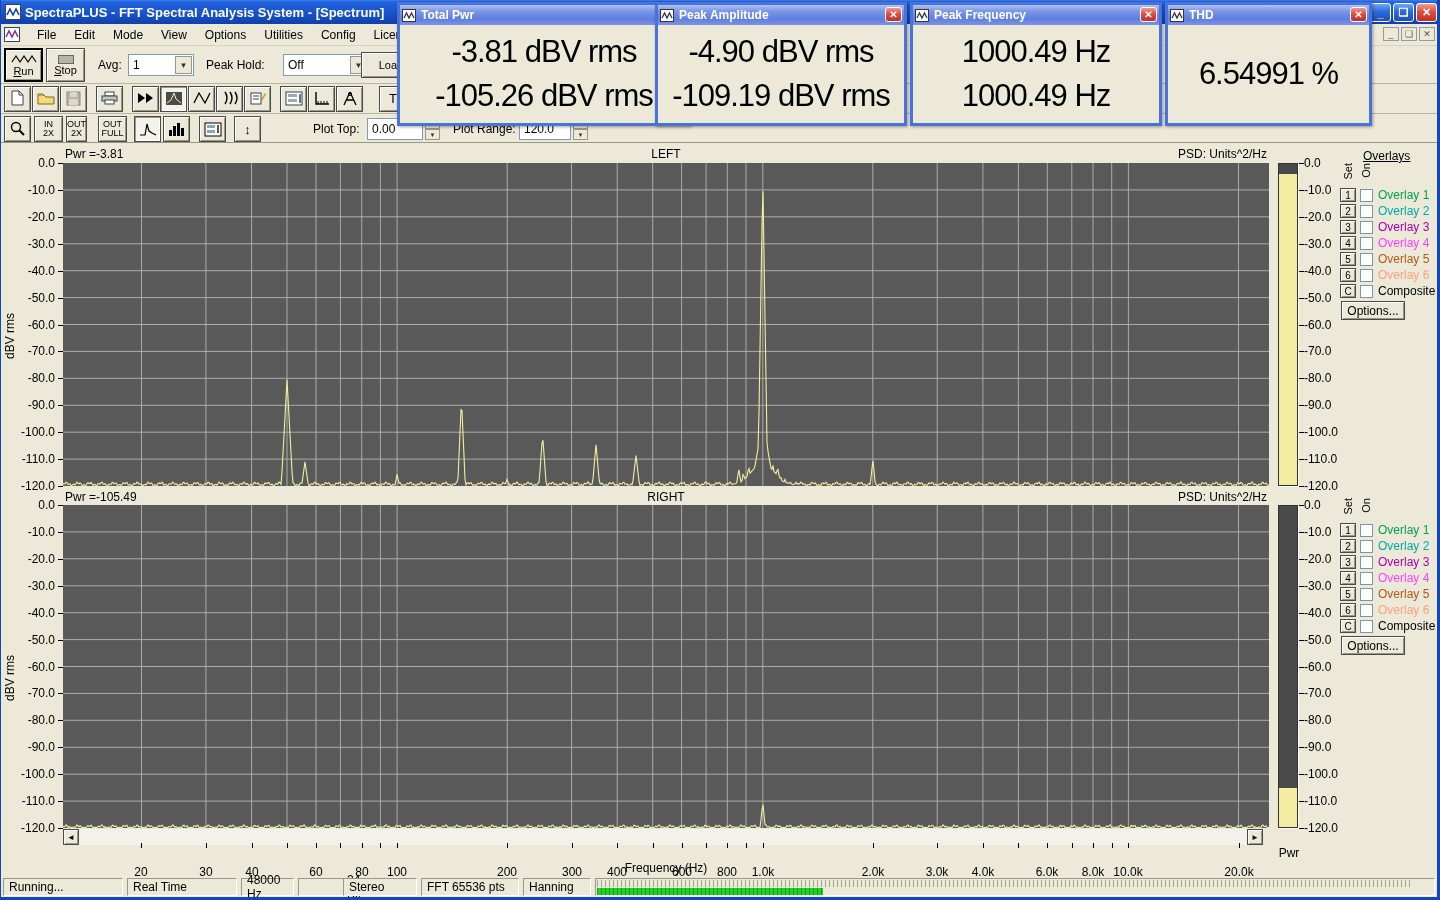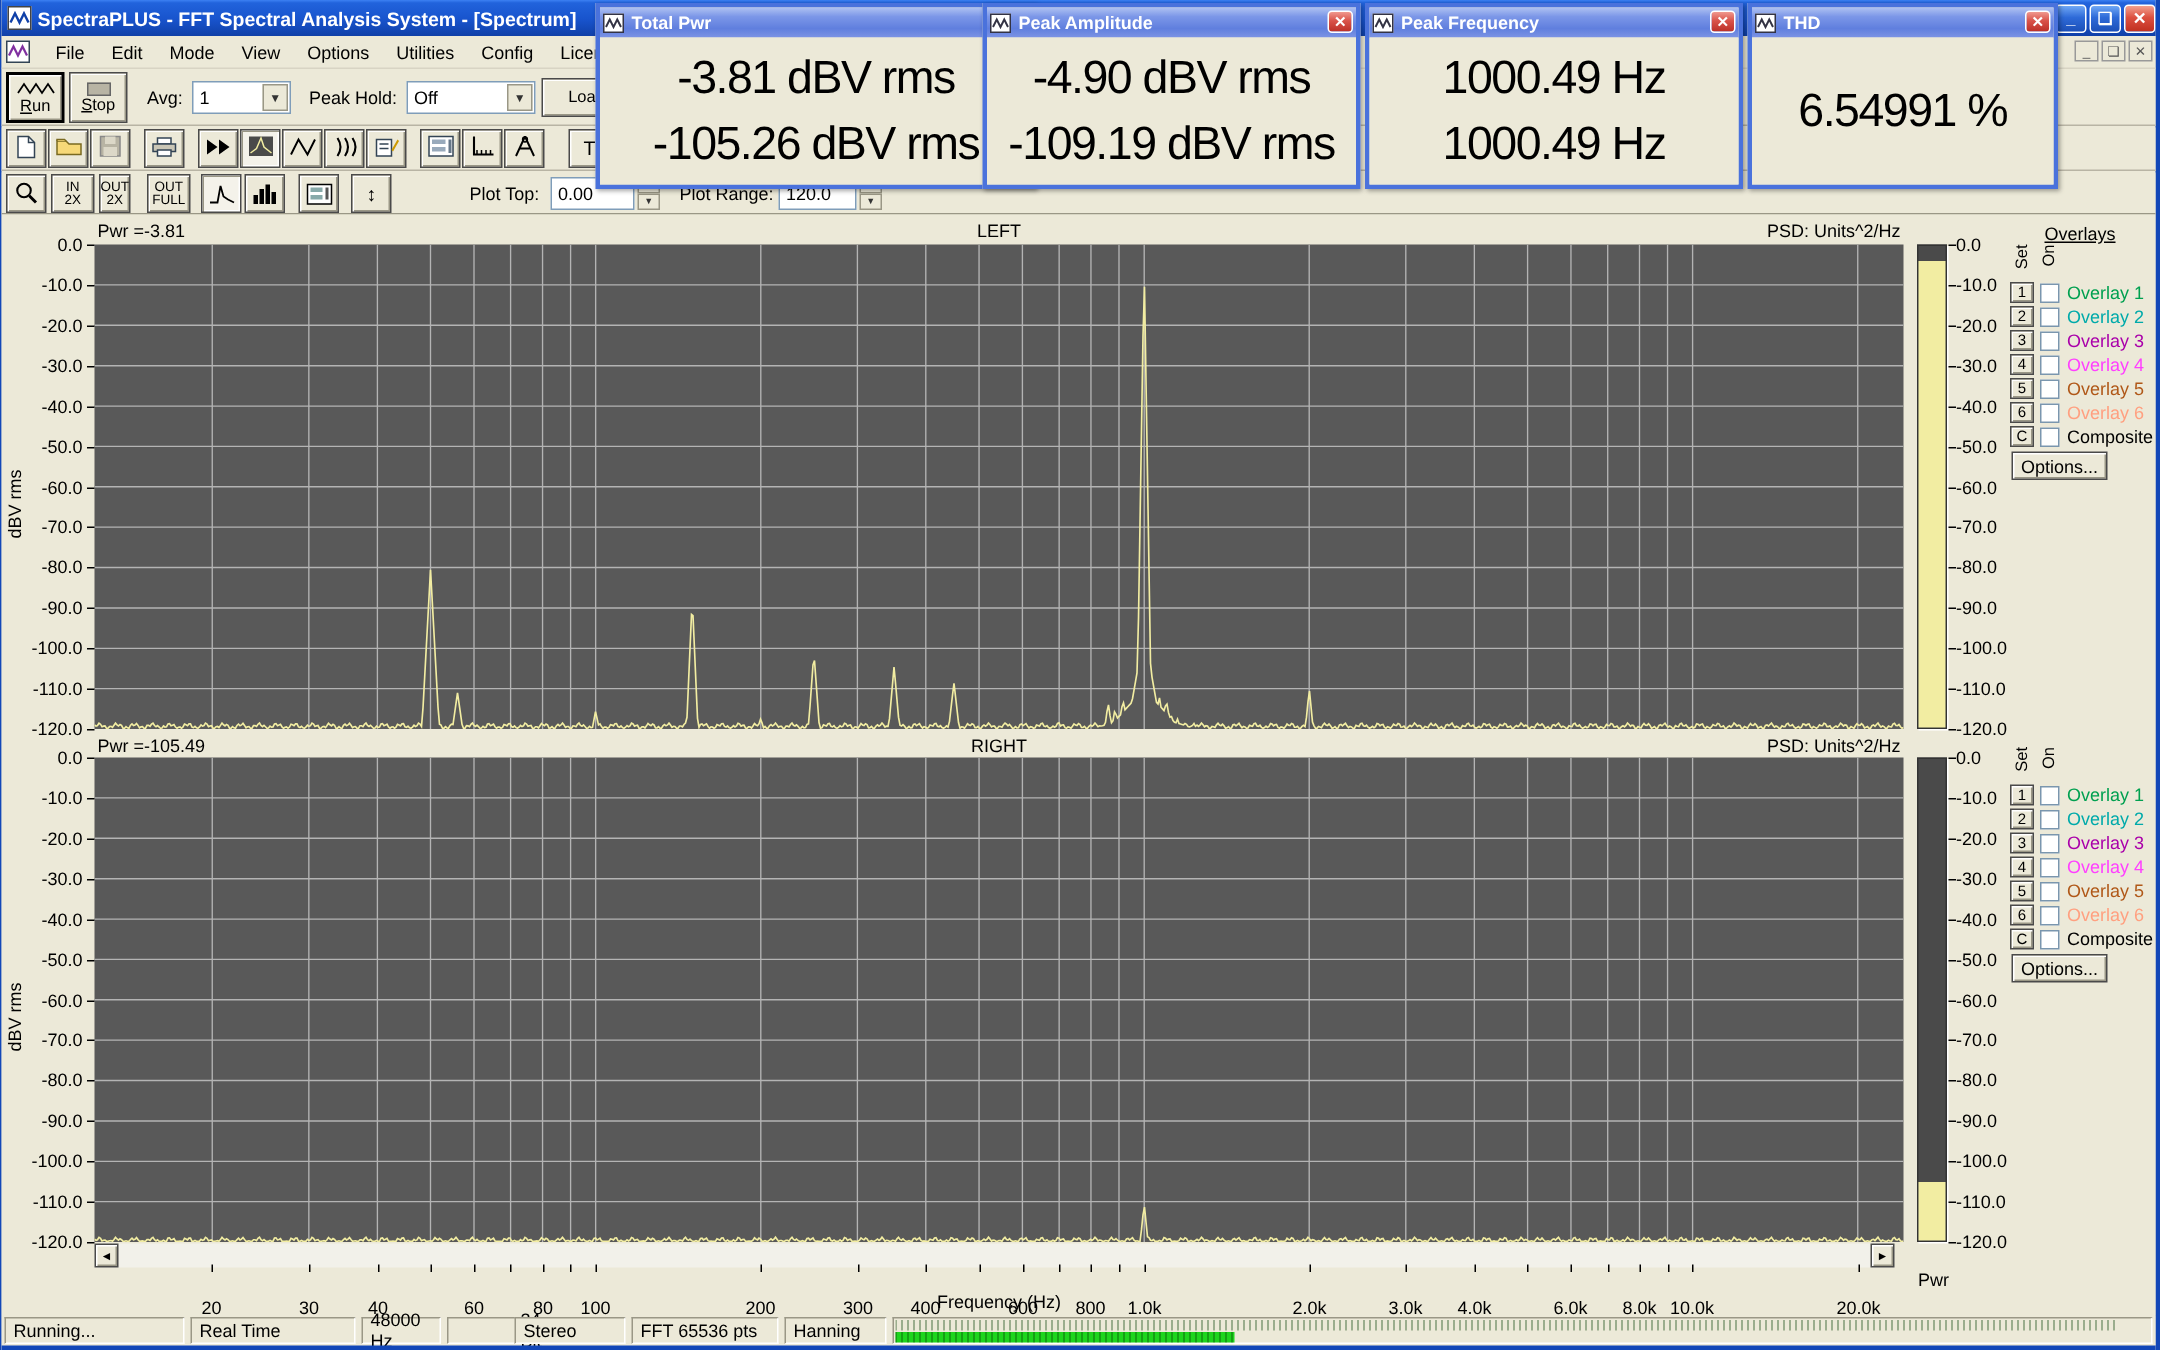--- a/index.html
+++ b/index.html
@@ -158,21 +158,21 @@
     <div class="btn3d" id="stop-btn" style="left:45px;top:2px;width:39px;height:34px;">
       <div style="width:16px;height:9px;background:#b8b4a4;border:1px solid #666;"></div>
       <span><u>S</u>top</span>
     </div>
     <div class="lbl" style="left:97px;top:12px;">Avg:</div>
     <div class="combo" style="left:127px;top:8px;width:66px;">
       <span>1</span>
       <div class="dd">▼</div>
     </div>
     <div class="lbl" style="left:205px;top:12px;">Peak Hold:</div>
-    <div class="combo" style="left:270px;top:8px;width:86px;">
+    <div class="combo" style="left:282px;top:8px;width:86px;">
       <span>Off</span>
       <div class="dd">▼</div>
     </div>
     <div class="btn3d" style="left:360px;top:6px;width:60px;height:26px;">
       <span>Load</span>
     </div>
   </div>
 
   <div class="tb2" id="tb2">
       <div class="btn3d" style="left: 3px; top: 1px; width: 27px; height: 26px;">

